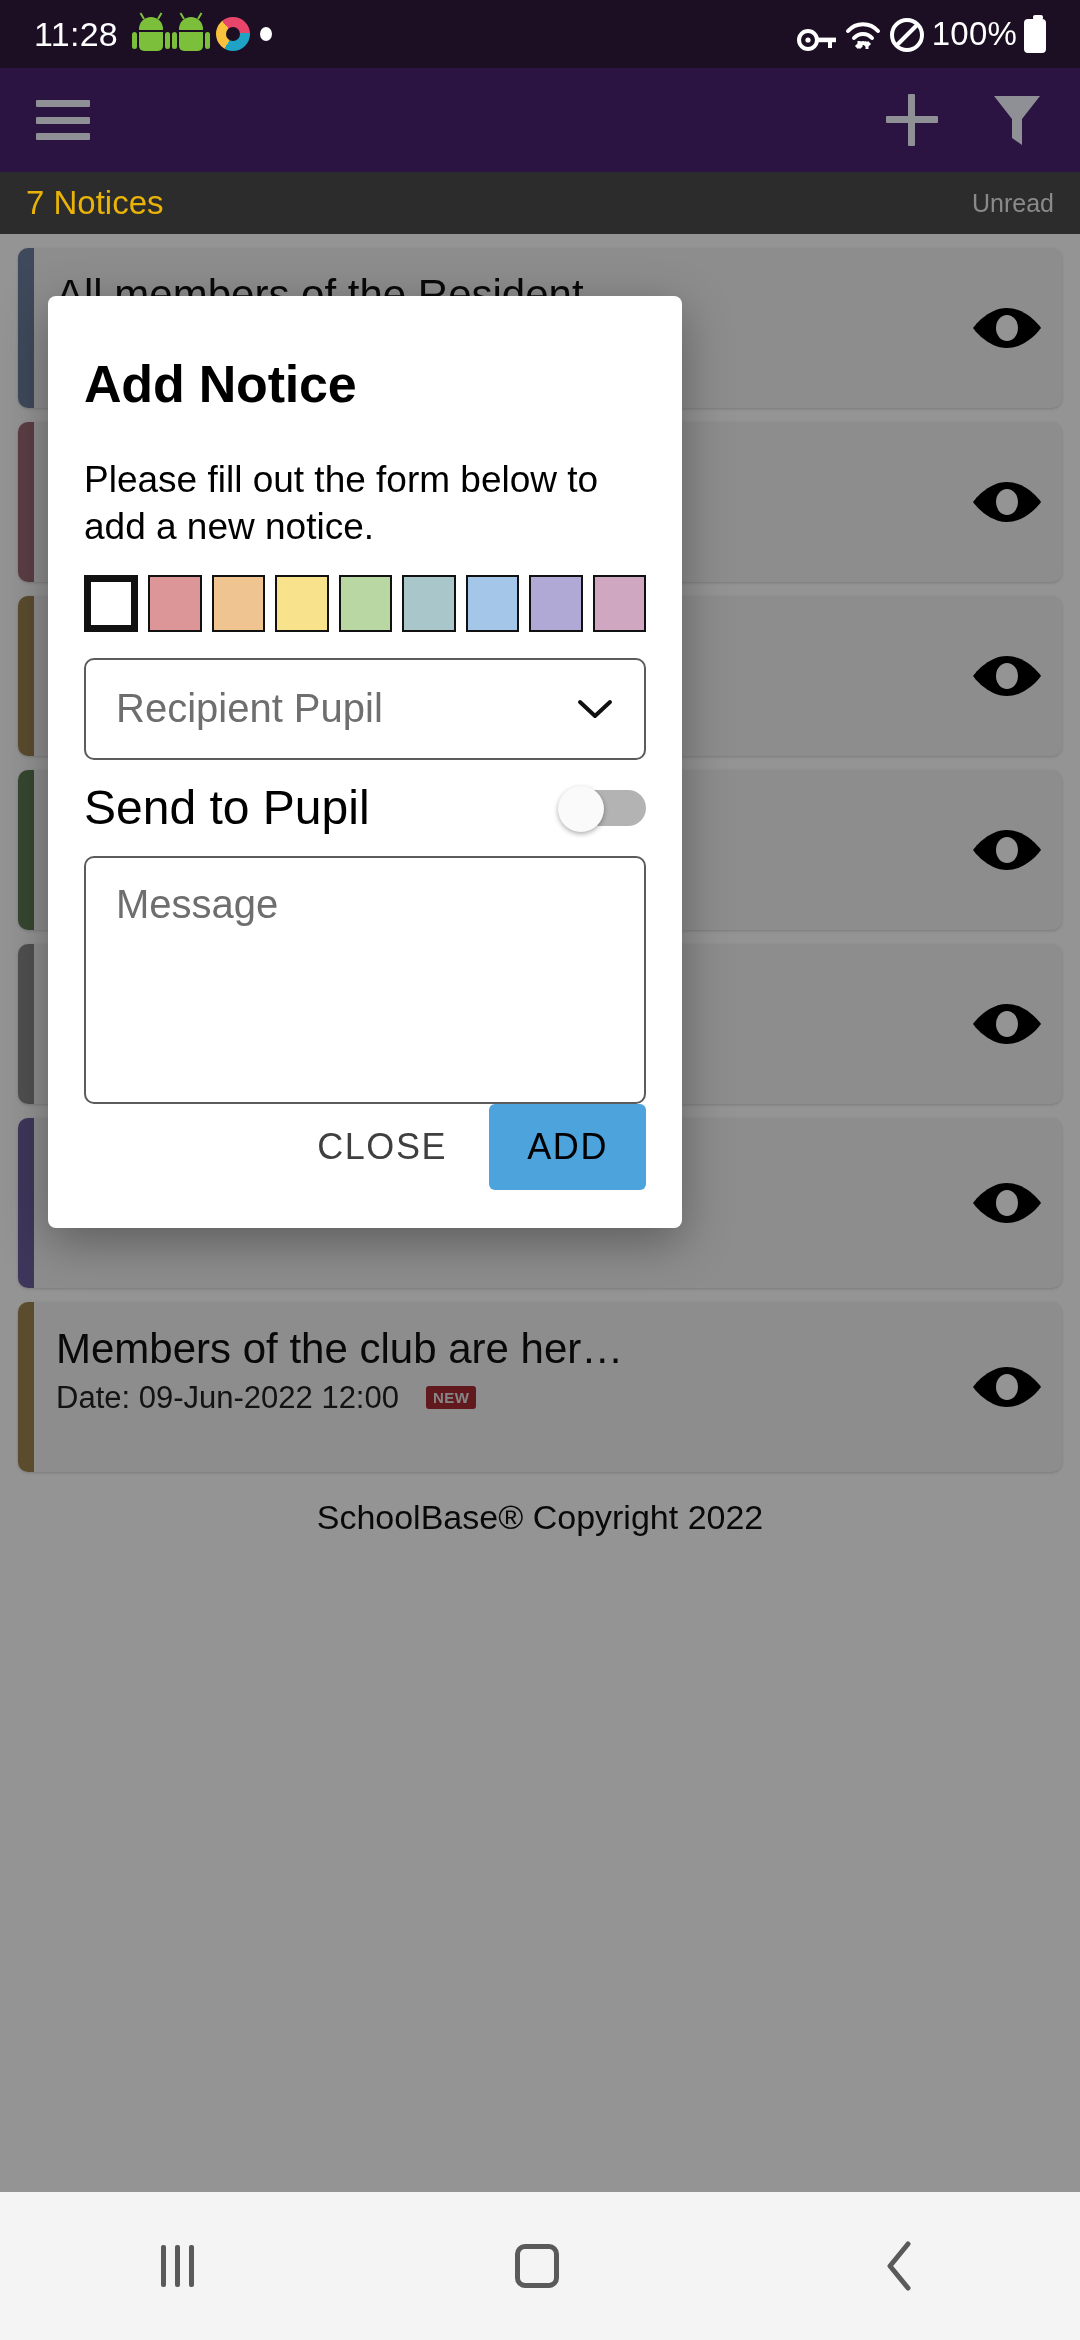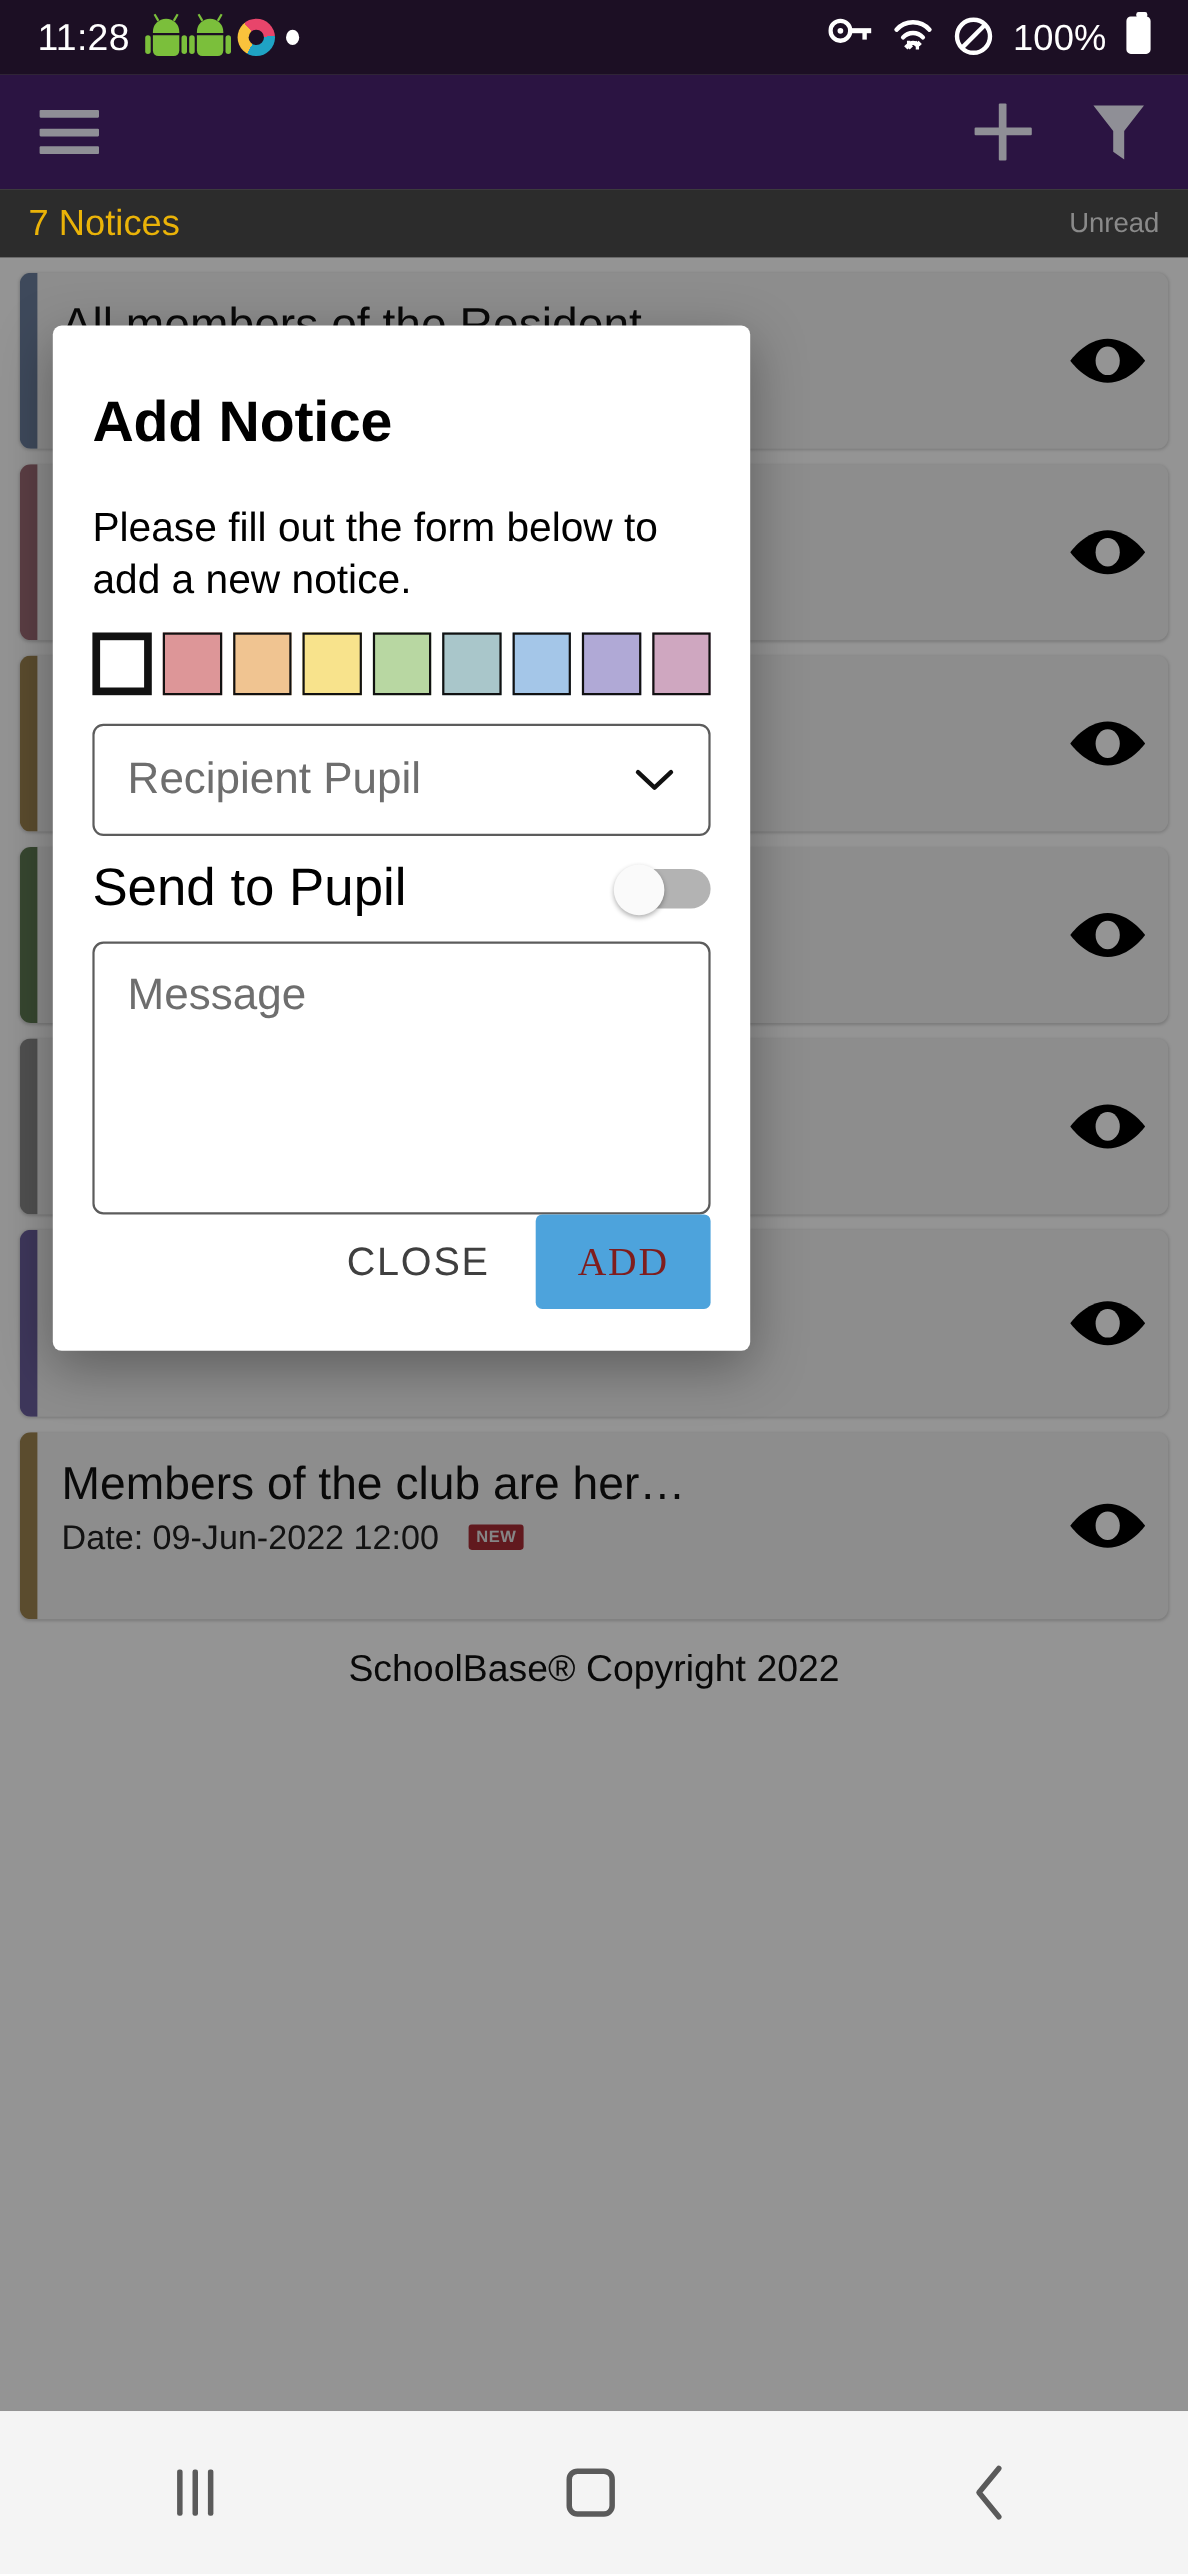--- a/index.html
+++ b/index.html
@@ -13,21 +13,21 @@
 
   
   .statusbar{
     position:absolute; top:0; left:0; width:1080px; height:68px;
     background:#1c0f24; display:flex; align-items:center;
     padding:0 34px; color:#ffffff; z-index:5;
   }
   .sb-time{ font-size:34px; letter-spacing:0.3px; font-weight:400; }
   .sb-left-icons{ display:flex; align-items:center; gap:10px; margin-left:18px; }
   .sb-spacer{ flex:1; }
-  .sb-right{ display:flex; align-items:flex-start; gap:18px; }
+  .sb-right{ display:flex; align-items:flex-end; gap:7px; }
   .sb-batt-text{ font-size:33px; letter-spacing:0.2px; }
   .android-bot{ position:relative; width:30px; height:34px; }
   .android-bot .head{
     position:absolute; left:3px; top:0; width:24px; height:13px;
     border-radius:13px 13px 0 0; background:#7bbf3b;
   }
   .android-bot .body{
     position:absolute; left:3px; top:15px; width:24px; height:19px;
     border-radius:0 0 5px 5px; background:#7bbf3b;
   }
@@ -166,23 +166,23 @@
   .message-box .ph{ font-size:40px; color:#6e6e6e; }
   .dlg-actions{
     margin-top:auto; margin-bottom:38px; display:flex; align-items:center; justify-content:flex-end; gap:14px;
   }
   .btn-close{
     background:transparent; border:none; color:#3f3f3f;
     font-size:36px; font-weight:500; letter-spacing:1.6px;
     padding:22px 28px; font-family:"Liberation Sans", sans-serif;
   }
   .btn-add{
-    background:#4da3dc; border:none; color:#7f1d1d; border-radius:6px;
+    background:#4da3dc; border:none; color:#000000; border-radius:6px;
     font-size:36px; font-weight:500; letter-spacing:1.6px;
-    padding:22px 38px; font-family:Liberation Serif, serif;
+    padding:22px 38px; font-family:Liberation Sans, sans-serif;
   }
 
   
   .navbar{
     position:absolute; left:0; bottom:0; width:1080px; height:148px;
     background:#f4f4f4; display:flex; align-items:center; justify-content:space-around; z-index:6;
   }
   .nav-recents{ display:flex; gap:9px; }
   .nav-recents i{ display:block; width:5px; height:42px; background:#5a5a5a; border-radius:2px; }
   .nav-home{ width:44px; height:44px; border:5px solid #5a5a5a; border-radius:10px; }

